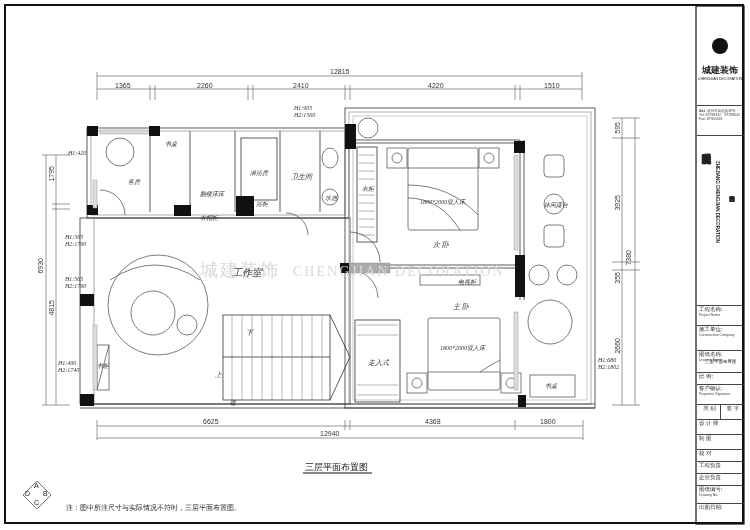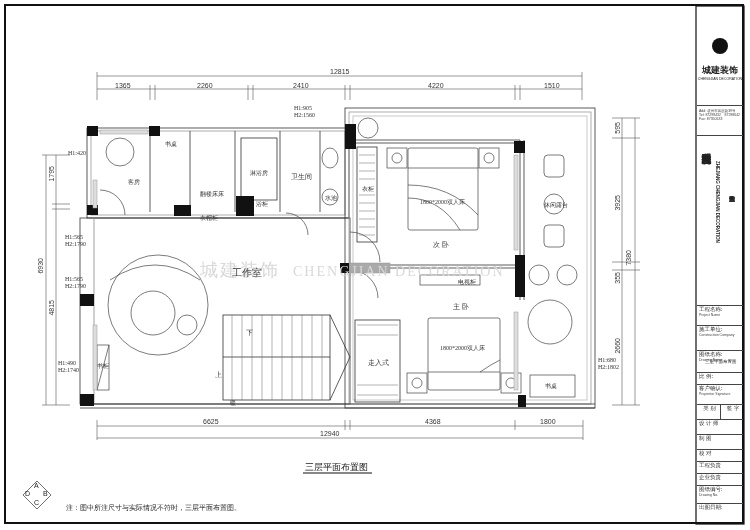--- a/index.html
+++ b/index.html
@@ -1,19 +1,19 @@
 <!DOCTYPE html>
 <html><head>
 <meta charset="utf-8">
 <style>
   html,body{margin:0;padding:0;background:#fff;}
   body{width:750px;height:530px;position:relative;overflow:hidden;font-family:"Liberation Sans",sans-serif;color:#222;}
   .frame{position:absolute;left:4px;top:4px;width:740px;height:520px;border:2px solid #111;box-sizing:border-box;}
   .abs{position:absolute;}
-  .t{position:absolute;font-size:6px;color:#333;white-space:nowrap;font-family:"Liberation Serif",serif;}
+  .t{position:absolute;font-size:6px;color:#333;white-space:nowrap;font-family:"Liberation Serif",serif;font-style:italic;}
   .dim{position:absolute;font-size:7px;color:#333;font-family:"Liberation Sans",sans-serif;white-space:nowrap;}
   .vt{writing-mode:vertical-rl;transform:rotate(180deg);}
   svg{position:absolute;left:0;top:0;}
   .tb{position:absolute;left:697px;top:6px;width:46px;height:516px;}
   .tb-cell{position:absolute;left:0;width:46px;border-bottom:1px solid #444;box-sizing:border-box;}
   .tb-lbl{font-size:5.5px;color:#333;font-family:"Liberation Serif",serif;padding-left:2px;}
   .tb-sub{font-size:3.5px;color:#444;padding-left:2px;}
 </style>
 </head>
 <body>

